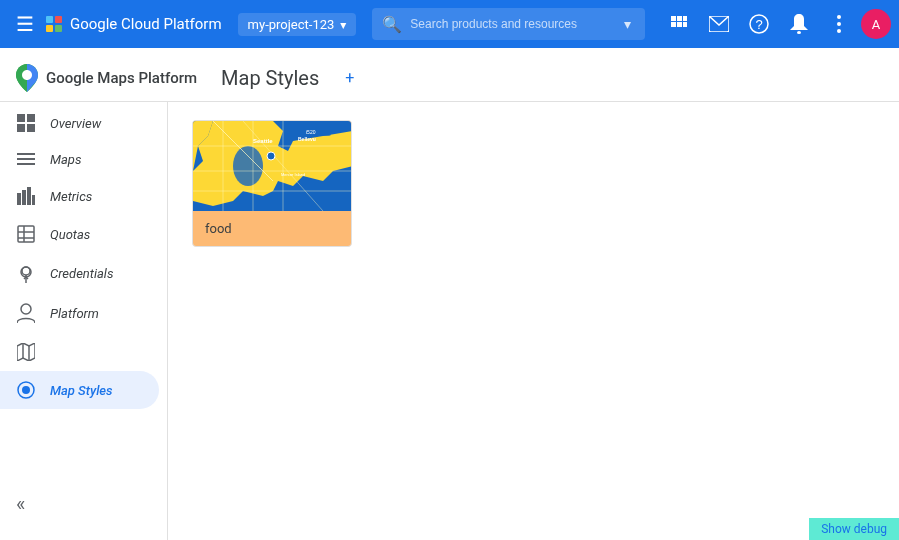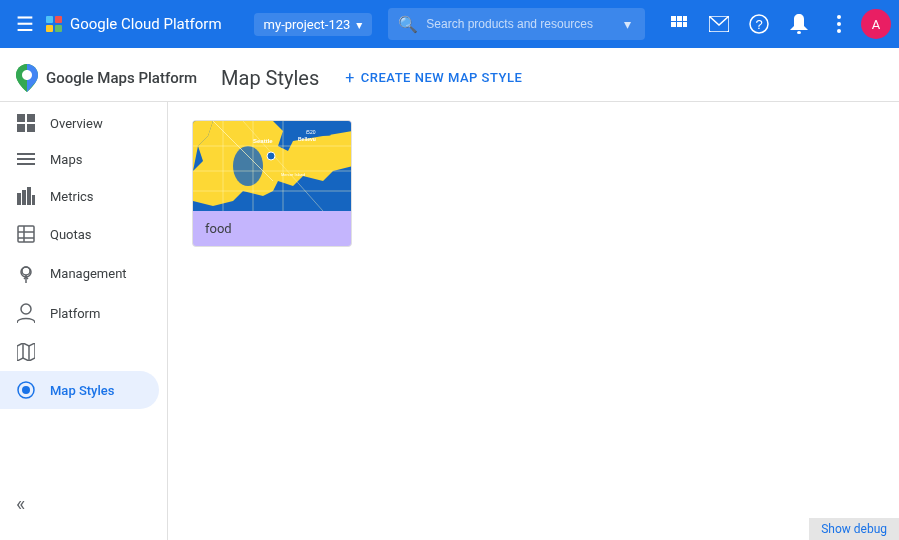--- a/index.html
+++ b/index.html
@@ -48,21 +48,21 @@
       font-size: 15px;
       font-weight: 400;
       white-space: nowrap;
     }
     .top-bar-project {
       background: rgba(255,255,255,0.15);
       border-radius: 4px;
       color: #fff;
       font-size: 13px;
       padding: 4px 10px;
-      margin-left: 20px;
+      margin-left: 4px;
       display: flex;
       align-items: center;
       gap: 6px;
       cursor: pointer;
     }
     .search-bar {
       flex: 1;
       max-width: 520px;
       margin: 0 16px;
       background: rgba(255,255,255,0.15);
@@ -172,20 +172,21 @@
     .sidebar-item {
       display: flex;
       align-items: center;
       gap: 14px;
       padding: 10px 16px;
       cursor: pointer;
       color: #3c4043;
       font-size: 13px;
       border-radius: 0 20px 20px 0;
       margin-right: 8px;
+      font-style: italic;
     }
     .sidebar-item.active {
       background: #e8f0fe;
       color: #1a73e8;
     }
     .sidebar-item.active .sidebar-icon { color: #1a73e8; }
     .sidebar-icon {
       color: #5f6368;
       font-size: 18px;
       width: 20px;
@@ -209,21 +210,21 @@
       position: relative;
     }
 
     
     .style-card {
       width: 160px;
       border: 1px solid #e0e0e0;
       border-radius: 4px;
       overflow: hidden;
       cursor: pointer;
-      background: #c4b5fd;
+      background: #fdba74;
     }
     .map-thumbnail {
       width: 160px;
       height: 90px;
       position: relative;
       overflow: hidden;
     }
     .map-label {
       padding: 10px 12px;
       font-size: 13px;
@@ -237,21 +238,21 @@
     }
 
     
     .debug-bar {
       position: fixed;
       bottom: 0; right: 0;
       padding: 4px 12px;
       font-size: 12px;
       color: #1a73e8;
       cursor: pointer;
-      background: #e5e5e5;
+      background: #5eead4;
     }
 
     
     .chevron-down::after {
       content: '▾';
       font-size: 12px;
     }
 
     
     .search-dropdown {
@@ -330,21 +331,20 @@
       <path d="M11 0 C17 0 22 5 22 11 C22 15 20 18.5 17 21L11 28 C11 28 11 28 11 28L11 0Z" fill="#4285F4"></path>
       <path d="M0 11 C0 5 5 0 11 0 L11 28 C11 28 0 19 0 11Z" fill="#34A853"></path>
       <path d="M11 6 C8.2 6 6 8.2 6 11 C6 13.8 8.2 16 11 16 C13.8 16 16 13.8 16 11 C16 8.2 13.8 6 11 6Z" fill="white"></path>
     </svg>
     <span>Google Maps Platform</span>
   </div>
   <div class="page-title-area">
     <span class="page-title">Map Styles</span>
     <div class="create-btn">
       <span class="create-plus">+</span>
-      <span>CREATE NEW MAP STYLE</span>
     </div>
   </div>
 </div>
 
 <div class="layout">
 
   <nav class="sidebar">
 
     <div class="sidebar-item">
       <span class="sidebar-icon">
@@ -395,21 +395,21 @@
 
     <div class="sidebar-item">
       <span class="sidebar-icon">
         <svg width="18" height="20" viewBox="0 0 18 20" fill="#5f6368">
             <circle cx="9" cy="8" r="4" fill="none" stroke="#5f6368" stroke-width="1.5"></circle>
             <path d="M9 12 L9 20" stroke="#5f6368" stroke-width="1.5"></path>
             <path d="M7 16 L9 14 L11 16" fill="none" stroke="#5f6368" stroke-width="1.5"></path>
             <rect x="4" y="4" width="10" height="10" rx="5" fill="none" stroke="#5f6368" stroke-width="1.5"></rect>
           </svg>
       </span>
-      <span>Management</span>
+      <span>Credentials</span>
     </div>
 
     <div class="sidebar-item">
       <span class="sidebar-icon">
         <svg width="18" height="20" viewBox="0 0 18 20" fill="#5f6368">
             <circle cx="9" cy="6" r="5" fill="none" stroke="#5f6368" stroke-width="1.5"></circle>
             <path d="M0 20 C0 14 18 14 18 20" fill="none" stroke="#5f6368" stroke-width="1.5"></path>
           </svg>
       </span>
       <span>Platform</span>

